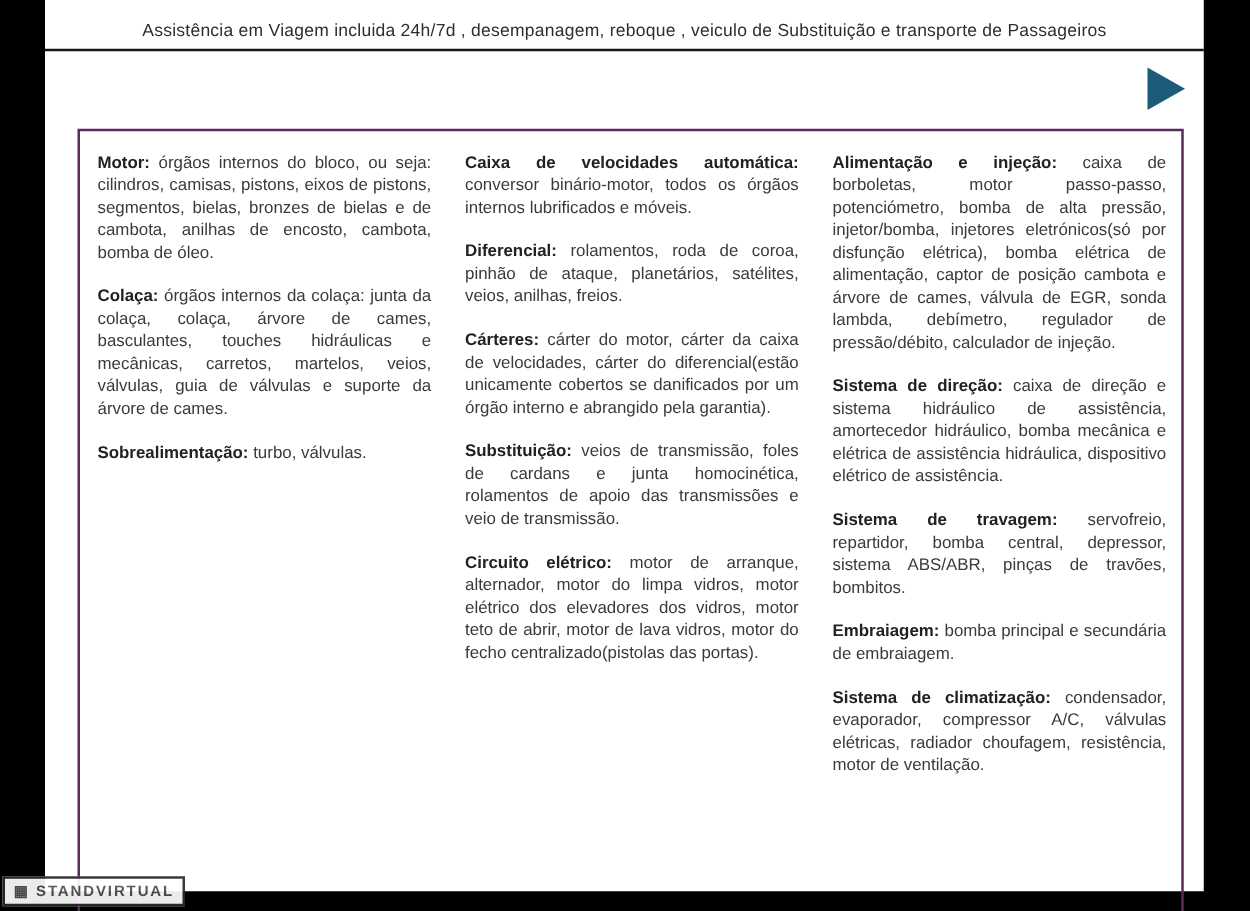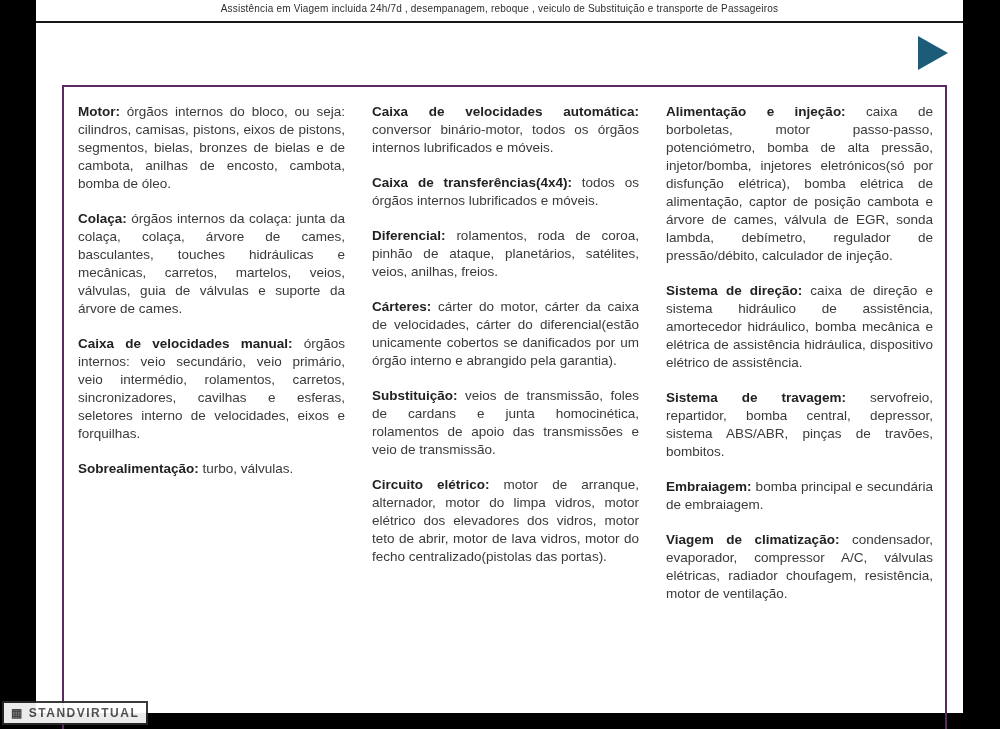--- a/index.html
+++ b/index.html
@@ -9,21 +9,21 @@
     font-family:"Liberation Sans", sans-serif; overflow:hidden; margin:0 auto;
   }
   .bar { position:absolute; background:#000; }
   .bar-left  { left:0; top:0; width:36px; height:729px; }
   .bar-right { right:0; top:0; width:37px; height:729px; }
   .bar-bottom{ left:0; bottom:0; width:1000px; height:16px; }
 
   .content { position:absolute; left:36px; top:0; width:927px; height:713px; }
 
   .top-note {
-    text-align:center; padding-top:3px; font-size:10px; color:#2d2d2d;
+    text-align:center; padding-top:16px; font-size:14px; color:#2d2d2d;
     letter-spacing:0.2px;
   }
   .rule { border:none; border-top:2px solid #161616; margin-top:7px; }
 
   .banner-wrap { position:relative; margin-top:13px; height:34px; }
   .banner {
     position:absolute; left:312px; width:570px; height:34px;
     background:#1d5c79; color:#ffffff;
     display:flex; align-items:center; justify-content:center;
     font-size:23px; font-weight:bold; letter-spacing:1px;
@@ -68,39 +68,37 @@
 
     <div class="banner-wrap">
       <span class="banner-arrow"></span>
     </div>
 
     <div class="box">
 
       <div class="col">
         <p><span class="lead">Motor:</span><span> órgãos internos do bloco, ou seja: cilindros, camisas, pistons, eixos de pistons, segmentos, bielas, bronzes de bielas e de cambota, anilhas de encosto, cambota, bomba de óleo.</span></p>
         <p><span class="lead">Colaça:</span><span> órgãos internos da colaça: junta da colaça, colaça, árvore de cames, basculantes, touches hidráulicas e mecânicas, carretos, martelos, veios, válvulas, guia de válvulas e suporte da árvore de cames.</span></p>
-        <p><span class="lead">Caixa de velocidades manual:</span><span> órgãos internos: veio secundário, veio primário, veio intermédio, rolamentos, carretos, sincronizadores, cavilhas e esferas, seletores interno de velocidades, eixos e forquilhas.</span></p>
         <p><span class="lead">Sobrealimentação:</span><span> turbo, válvulas.</span></p>
       </div>
 
       <div class="col">
         <p><span class="lead">Caixa de velocidades automática:</span><span> conversor binário-motor, todos os órgãos internos lubrificados e móveis.</span></p>
-        <p><span class="lead">Caixa de transferências(4x4):</span><span> todos os órgãos internos lubrificados e móveis.</span></p>
         <p><span class="lead">Diferencial:</span><span> rolamentos, roda de coroa, pinhão de ataque, planetários, satélites, veios, anilhas, freios.</span></p>
         <p><span class="lead">Cárteres:</span><span> cárter do motor, cárter da caixa de velocidades, cárter do diferencial(estão unicamente cobertos se danificados por um órgão interno e abrangido pela garantia).</span></p>
         <p><span class="lead">Substituição:</span><span> veios de transmissão, foles de cardans e junta homocinética, rolamentos de apoio das transmissões e veio de transmissão.</span></p>
         <p><span class="lead">Circuito elétrico:</span><span> motor de arranque, alternador, motor do limpa vidros, motor elétrico dos elevadores dos vidros, motor teto de abrir, motor de lava vidros, motor do fecho centralizado(pistolas das portas).</span></p>
       </div>
 
       <div class="col">
         <p><span class="lead">Alimentação e injeção:</span><span> caixa de borboletas, motor passo-passo, potenciómetro, bomba de alta pressão, injetor/bomba, injetores eletrónicos(só por disfunção elétrica), bomba elétrica de alimentação, captor de posição cambota e árvore de cames, válvula de EGR, sonda lambda, debímetro, regulador de pressão/débito, calculador de injeção.</span></p>
         <p><span class="lead">Sistema de direção:</span><span> caixa de direção e sistema hidráulico de assistência, amortecedor hidráulico, bomba mecânica e elétrica de assistência hidráulica, dispositivo elétrico de assistência.</span></p>
         <p><span class="lead">Sistema de travagem:</span><span> servofreio, repartidor, bomba central, depressor, sistema ABS/ABR, pinças de travões, bombitos.</span></p>
         <p><span class="lead">Embraiagem:</span><span> bomba principal e secundária de embraiagem.</span></p>
-        <p><span class="lead">Viagem de climatização:</span><span> condensador, evaporador, compressor A/C, válvulas elétricas, radiador choufagem, resistência, motor de ventilação.</span></p>
+        <p><span class="lead">Sistema de climatização:</span><span> condensador, evaporador, compressor A/C, válvulas elétricas, radiador choufagem, resistência, motor de ventilação.</span></p>
       </div>
 
     </div>
   </div>
 
   <div class="watermark">
     <span class="wicon">▦</span>
     <span>STANDVIRTUAL</span>
   </div>
 </div>

